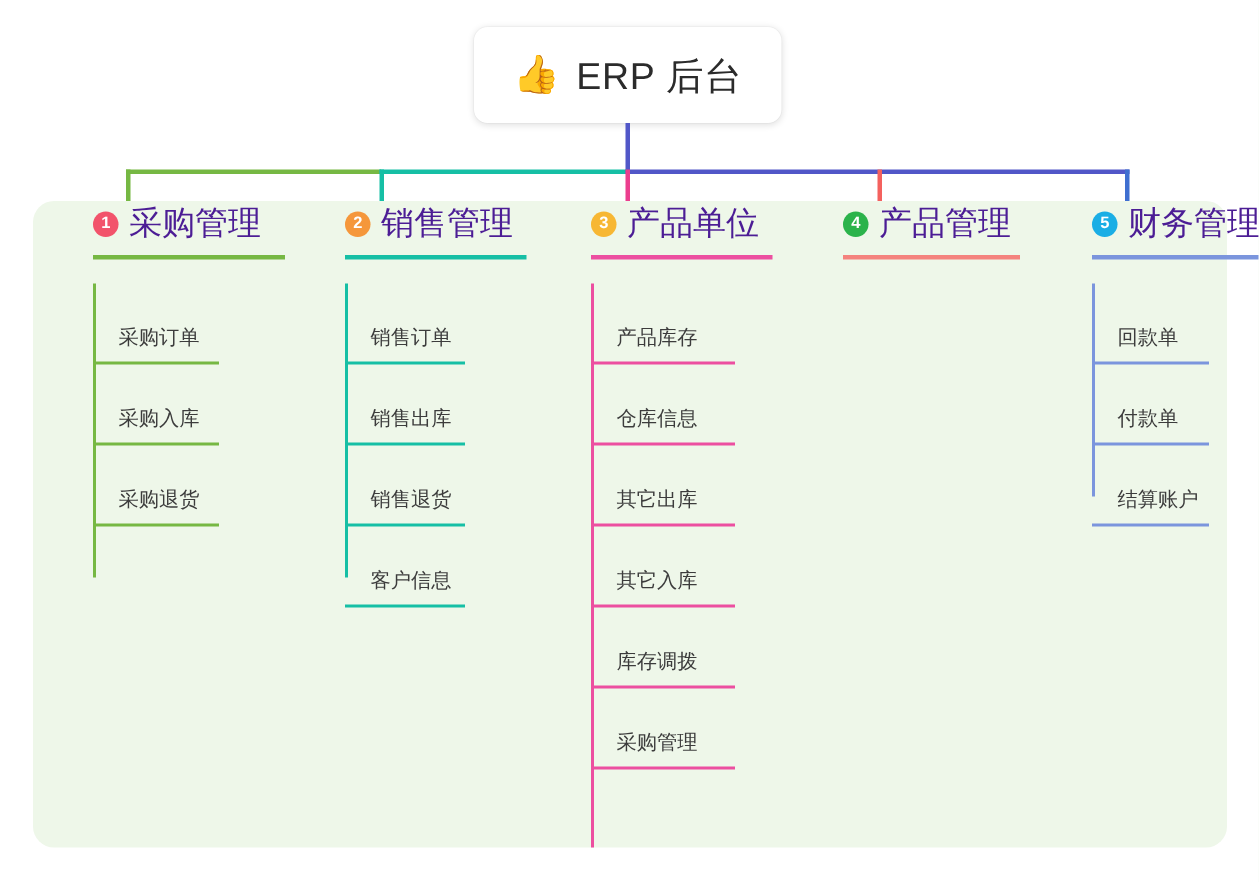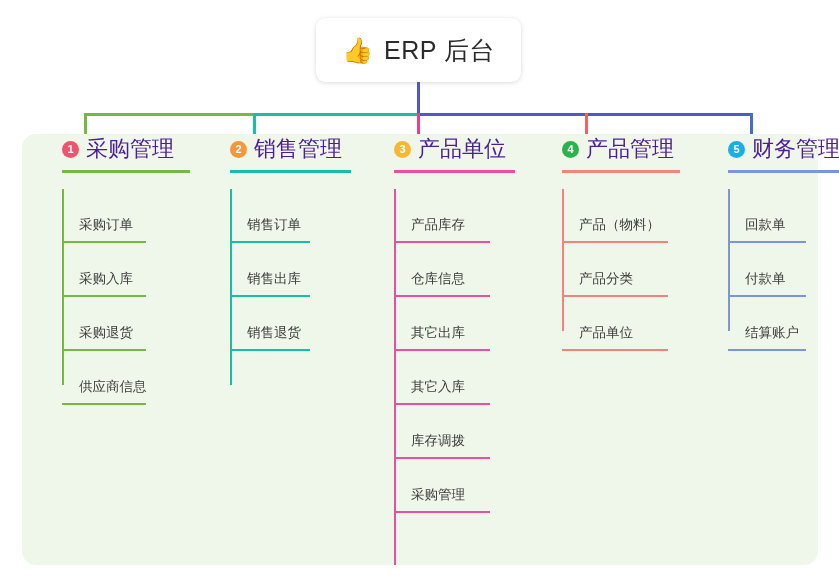--- a/index.html
+++ b/index.html
@@ -99,24 +99,20 @@
           <div class="item-rule" style="background: rgb(118, 184, 67); width: 84px;"></div>
         </div>
         <div class="item">
           <span class="item-text">采购入库</span>
           <div class="item-rule" style="background: rgb(118, 184, 67); width: 84px;"></div>
         </div>
         <div class="item">
           <span class="item-text">采购退货</span>
           <div class="item-rule" style="background: rgb(118, 184, 67); width: 84px;"></div>
         </div>
-        <div class="item">
-          <span class="item-text">供应商信息</span>
-          <div class="item-rule" style="background: rgb(118, 184, 67); width: 84px;"></div>
-        </div>
       </div>
     </div>
     <div class="column" id="col-2">
       <div class="col-head">
         <span class="badge" style="background: rgb(245, 151, 59);">2</span>
         <span class="head-label">销售管理</span>
       </div>
       <div class="head-rule" style="background: rgb(22, 191, 165); width: 121px; margin-left: 16px;"></div>
       <div class="items">
         <div class="spine" style="background: rgb(22, 191, 165); height: 196px;"></div>
@@ -125,20 +121,24 @@
           <div class="item-rule" style="background: rgb(22, 191, 165); width: 80px;"></div>
         </div>
         <div class="item">
           <span class="item-text">销售出库</span>
           <div class="item-rule" style="background: rgb(22, 191, 165); width: 80px;"></div>
         </div>
         <div class="item">
           <span class="item-text">销售退货</span>
           <div class="item-rule" style="background: rgb(22, 191, 165); width: 80px;"></div>
         </div>
+        <div class="item">
+          <span class="item-text">客户信息</span>
+          <div class="item-rule" style="background: rgb(22, 191, 165); width: 80px;"></div>
+        </div>
       </div>
     </div>
     <div class="column" id="col-3">
       <div class="col-head">
         <span class="badge" style="background: rgb(247, 183, 51);">3</span>
         <span class="head-label">产品单位</span>
       </div>
       <div class="head-rule" style="background: rgb(236, 79, 160); width: 121px; margin-left: 16px;"></div>
       <div class="items">
         <div class="spine" style="background: rgb(236, 79, 160); height: 376px;"></div>
@@ -167,35 +167,20 @@
           <div class="item-rule" style="background: rgb(236, 79, 160); width: 96px;"></div>
         </div>
       </div>
     </div>
     <div class="column" id="col-4">
       <div class="col-head">
         <span class="badge" style="background: rgb(43, 179, 75);">4</span>
         <span class="head-label">产品管理</span>
       </div>
       <div class="head-rule" style="background: rgb(244, 131, 126); width: 118px; margin-left: 16px;"></div>
-      <div class="items">
-        <div class="spine" style="background: rgb(244, 131, 126); height: 142px;"></div>
-        <div class="item">
-          <span class="item-text">产品（物料）</span>
-          <div class="item-rule" style="background: rgb(244, 131, 126); width: 106px;"></div>
-        </div>
-        <div class="item">
-          <span class="item-text">产品分类</span>
-          <div class="item-rule" style="background: rgb(244, 131, 126); width: 106px;"></div>
-        </div>
-        <div class="item">
-          <span class="item-text">产品单位</span>
-          <div class="item-rule" style="background: rgb(244, 131, 126); width: 106px;"></div>
-        </div>
-      </div>
     </div>
     <div class="column" id="col-5">
       <div class="col-head">
         <span class="badge" style="background: rgb(26, 174, 229);">5</span>
         <span class="head-label">财务管理</span>
       </div>
       <div class="head-rule" style="background: rgb(123, 149, 221); width: 118px; margin-left: 16px;"></div>
       <div class="items">
         <div class="spine" style="background: rgb(123, 149, 221); height: 142px;"></div>
         <div class="item">

